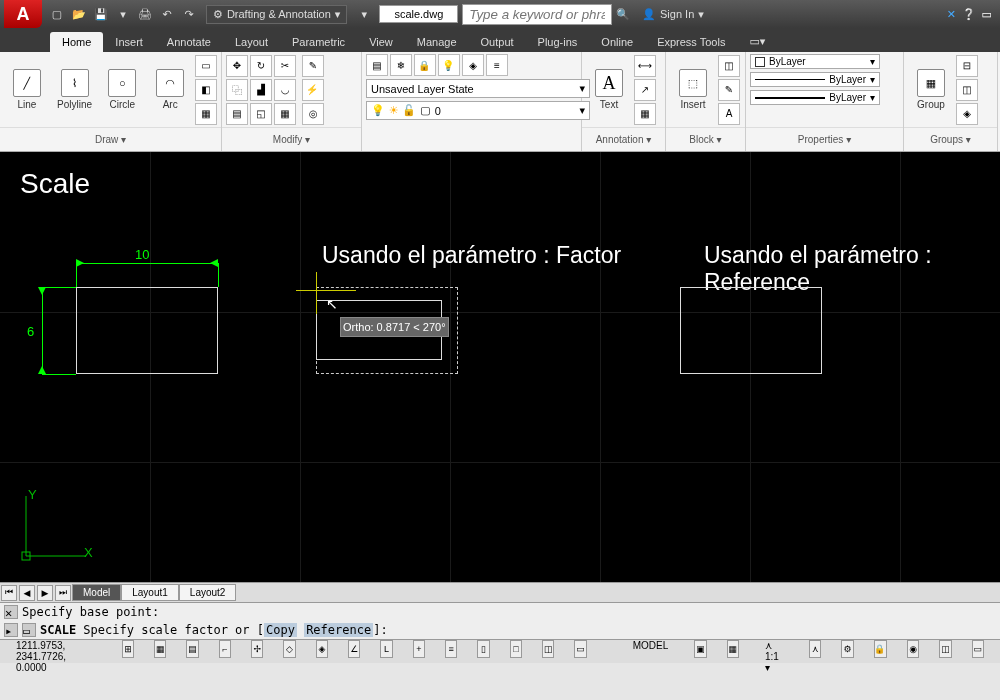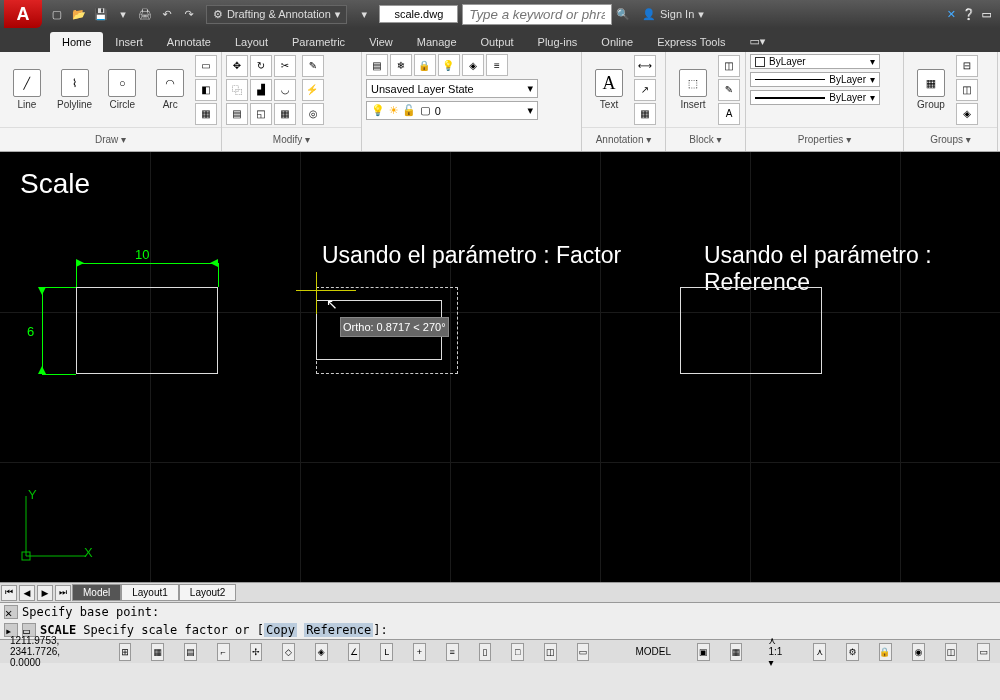--- a/index.html
+++ b/index.html
@@ -24,21 +24,21 @@
 
 .ribbon { height: 100px; background: #f4f4f4; border-bottom: 1px solid #aaa; display: flex; }
 .panel { border-right: 1px solid #ccc; display: flex; flex-direction: column; }
 .panel-body { flex: 1; display: flex; align-items: center; padding: 2px 4px; gap: 2px; }
 .panel-label { text-align: center; font-size: 10px; color: #555; padding: 6px 0; border-top: 1px solid #ddd; }
 .big-tool { display: flex; flex-direction: column; align-items: center; width: 46px; padding: 4px 2px; cursor: pointer; gap: 2px; }
 .big-tool .icn { width: 28px; height: 28px; border: 1px solid #888; border-radius: 2px; display: flex; align-items: center; justify-content: center; background: #fff; }
 .big-tool span { font-size: 10px; color: #333; }
 .small-grid { display: grid; grid-template-columns: repeat(3, 22px); grid-auto-rows: 22px; gap: 2px; }
 .small-btn { width: 22px; height: 22px; border: 1px solid #bbb; background: #fff; cursor: pointer; display: flex; align-items: center; justify-content: center; font-size: 10px; }
-.layer-combo { border: 1px solid #aaa; background: #fff; padding: 2px 4px; font-size: 11px; width: 172px; display: flex; align-items: center; gap: 4px; }
+.layer-combo { border: 1px solid #aaa; background: #fff; padding: 2px 4px; font-size: 11px; width: 224px; display: flex; align-items: center; gap: 4px; }
 .prop-row { display: flex; align-items: center; gap: 4px; border: 1px solid #aaa; background: #fff; padding: 1px 4px; width: 130px; font-size: 10px; }
 .color-sw { width: 10px; height: 10px; border: 1px solid #333; background: #fff; }
 .line-swatch { flex: 1; height: 0; border-top: 1px solid #000; }
 
 
 .canvas { position: relative; background: #000; height: 430px; overflow: hidden; }
 .grid-v { position: absolute; top: 0; bottom: 0; width: 1px; background: #1a1a1a; }
 .grid-h { position: absolute; left: 0; right: 0; height: 1px; background: #1a1a1a; }
 .canvas-title { position: absolute; top: 16px; left: 20px; color: #fff; font-size: 28px; font-family: Arial; }
 .param-label { position: absolute; color: #fff; font-size: 23px; font-family: Arial; }
@@ -61,21 +61,21 @@
 .lt-tab.active { background: #555; color: #fff; }
 
 
 .cmdline { background: #eee; border-top: 1px solid #999; font-family: Consolas, monospace; font-size: 12px; }
 .cmd-row { display: flex; align-items: center; padding: 2px 4px; gap: 4px; }
 .cmd-icon { width: 14px; height: 14px; background: #ccc; border: 1px solid #999; }
 .cmd-opt { background: #bcd; padding: 0 2px; }
 .cmd-text b { font-weight: bold; }
 
 
-.statusbar { height: 24px; background: #ddd; border-top: 1px solid #999; display: flex; align-items: center; padding: 0 10px; font-size: 10px; gap: 20px; }
+.statusbar { height: 24px; background: #ddd; border-top: 1px solid #999; display: flex; padding: 0 16px; font-size: 10px; gap: 20px; }
 .sb-coords { margin-right: 8px; }
 .sb-btn { width: 20px; height: 18px; border: 1px solid #999; background: #eee; display: flex; align-items: center; justify-content: center; cursor: pointer; font-size: 9px; }
 .sb-spacer { flex: 1; }
 .sb-text { padding: 0 6px; }
 </style>
 </head>
 <body>
 
 <div class="titlebar">
   <div class="app-logo">A</div>

